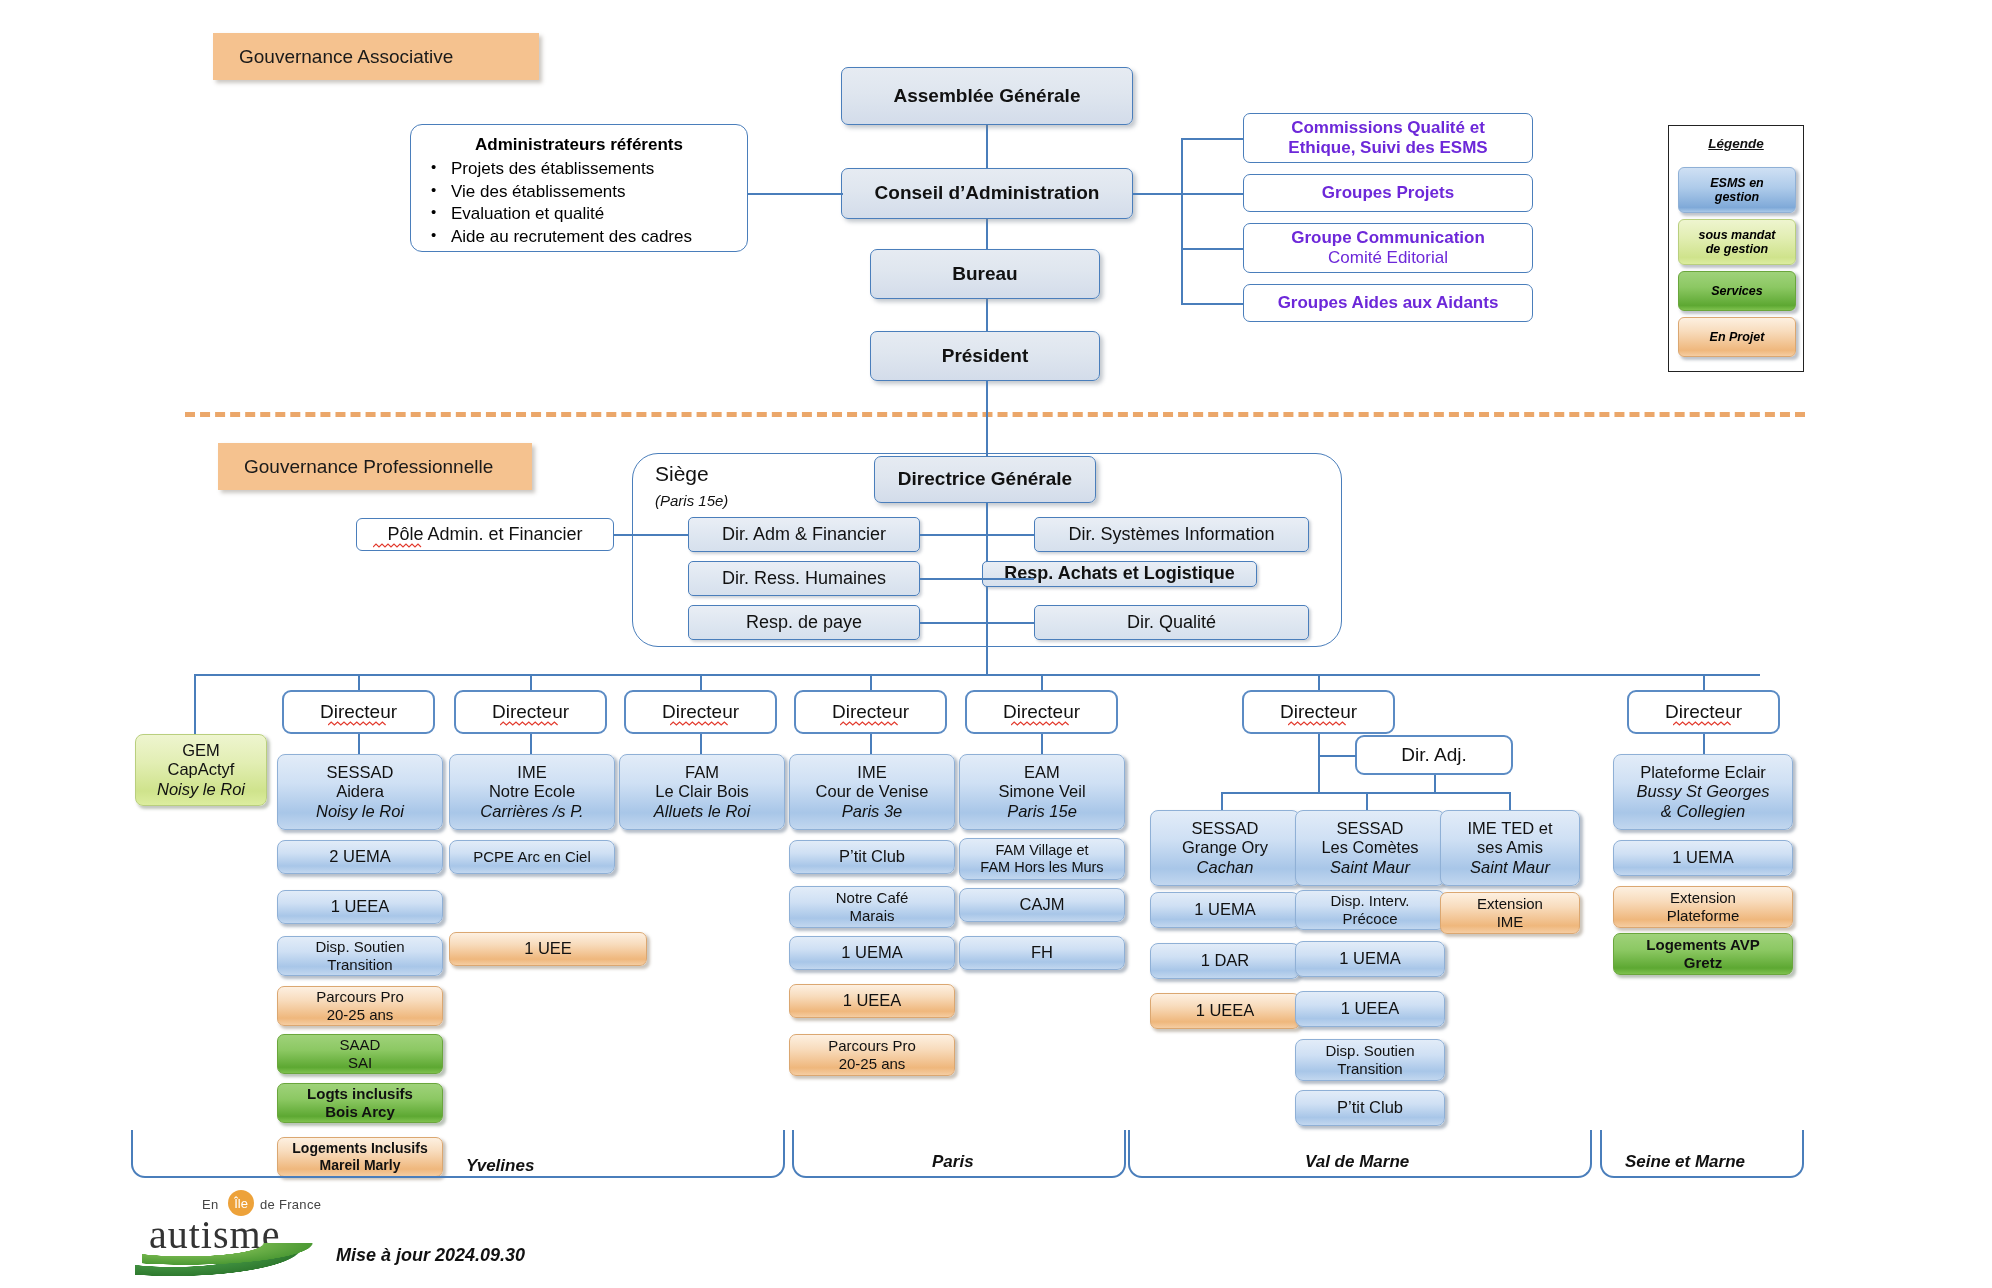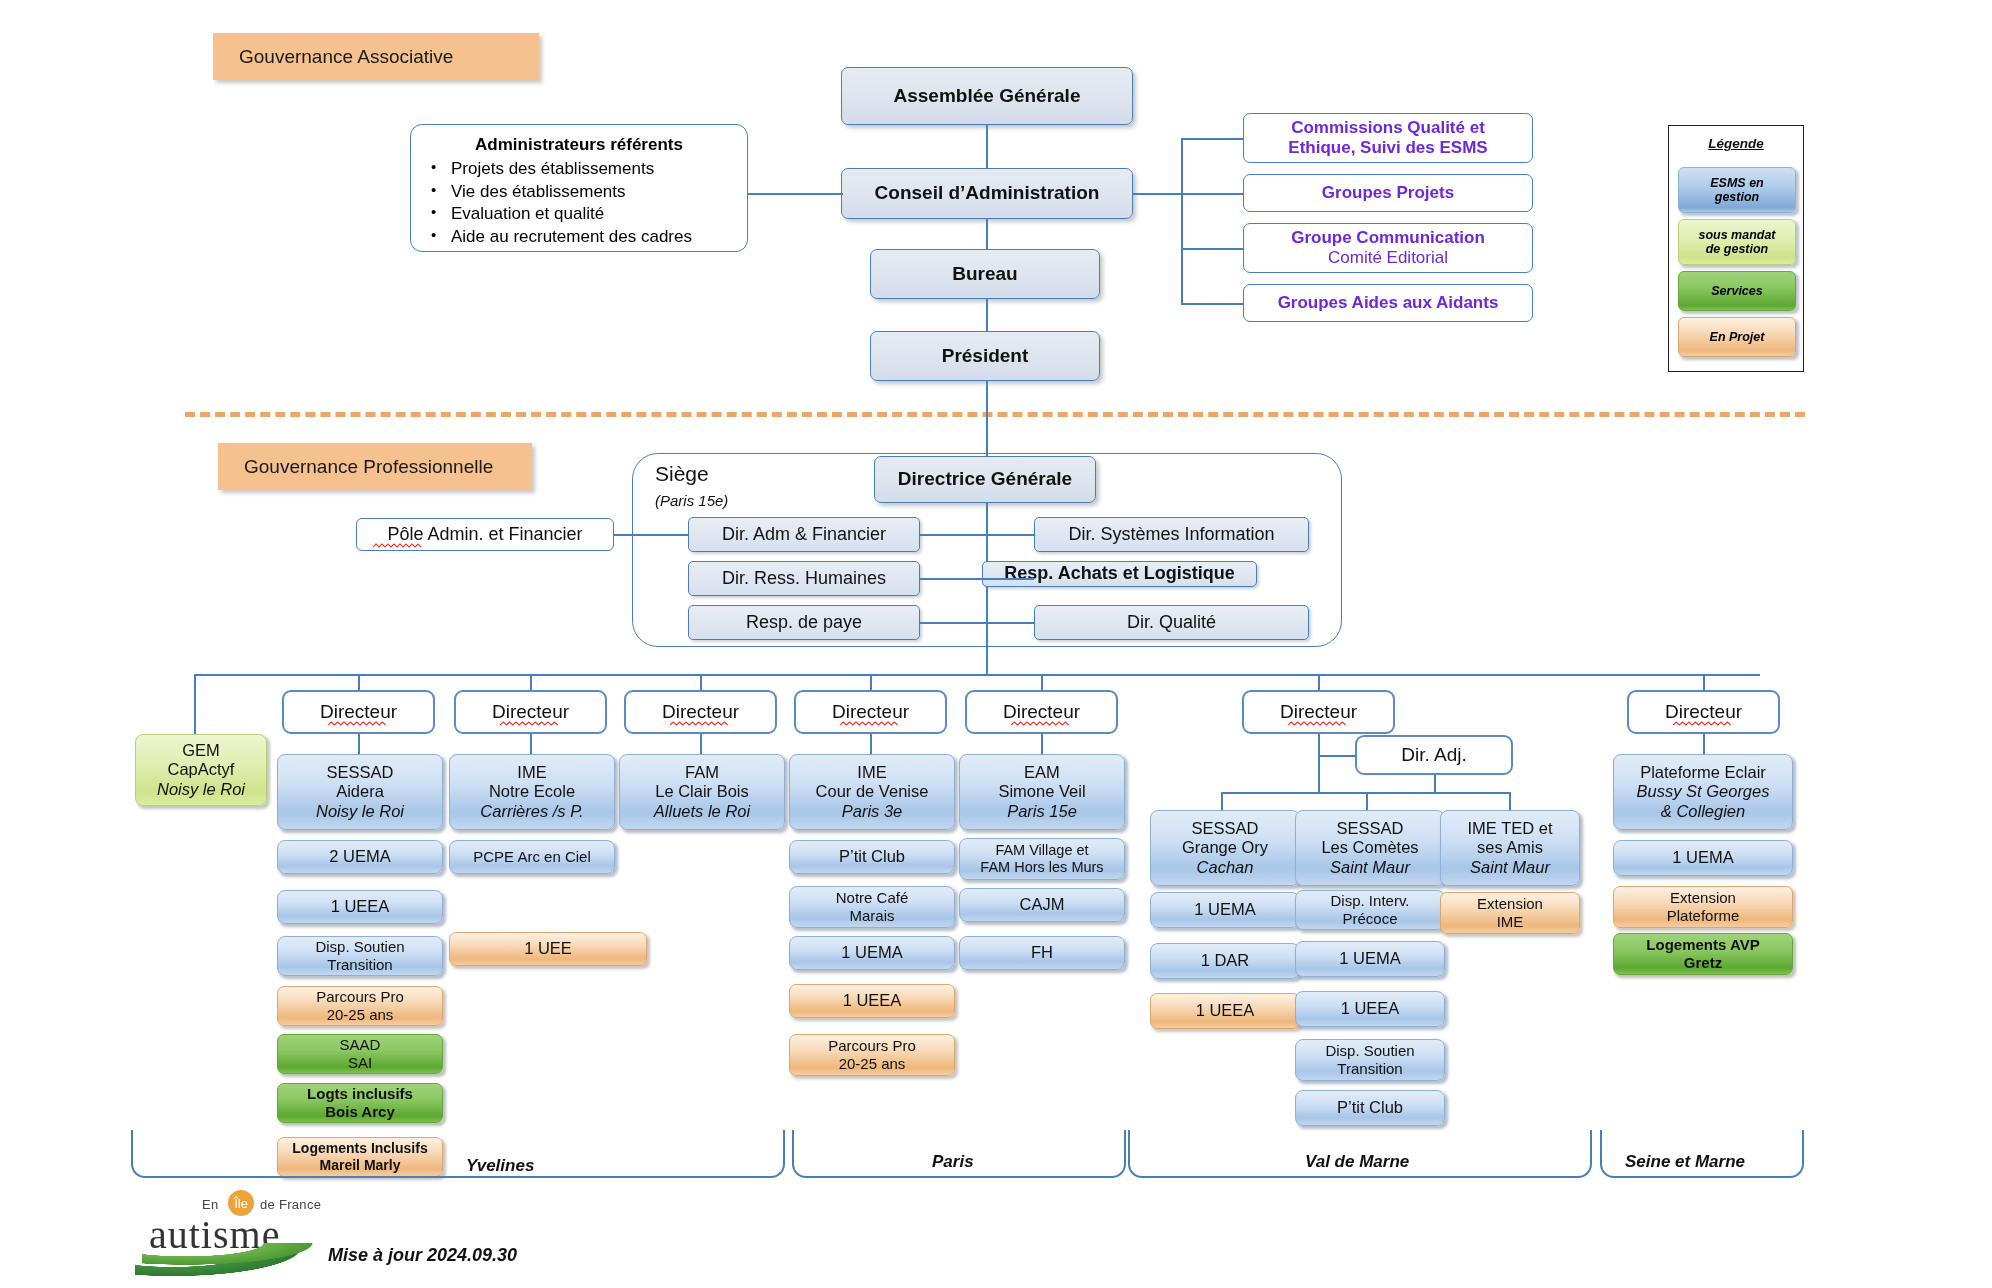--- a/index.html
+++ b/index.html
@@ -113,21 +113,21 @@
 
   
   .bracket{position:absolute;border-left:2.5px solid #4a7ebb;border-right:2.5px solid #4a7ebb;
            border-bottom:2.5px solid #4a7ebb;border-top:0;border-radius:0 0 14px 14px;}
   .region-lbl{position:absolute;font-size:17px;font-style:italic;font-weight:bold;color:#111;}
 
   
   .sq{position:absolute;height:5px;pointer-events:none;}
 
   
-  .footer-date{position:absolute;font-size:18px;font-style:italic;font-weight:bold;color:#111;}
+  .footer-date{position:absolute;font-size:18px;font-style:italic;font-weight:bold;color:#111;margin-left:8px;}
   .logo-wrap{position:absolute;}
   .logo-top{position:absolute;font-size:13px;color:#444;letter-spacing:.3px;white-space:nowrap;}
   .logo-circle{position:absolute;width:26px;height:26px;border-radius:50%;background:#eda23a;
                display:flex;align-items:center;justify-content:center;color:#fff;font-size:13px;}
   .logo-main{position:absolute;font-family:"Liberation Serif",serif;font-size:40px;color:#333;letter-spacing:1px;}
   .logo-swoosh{position:absolute;width:190px;height:34px;
       background:radial-gradient(ellipse 150px 34px at 20% 0%, transparent 58%, #3f8f3f 59%, #2f7a2f 85%, transparent 86%);}
   .logo-swoosh2{position:absolute;width:175px;height:22px;
       background:radial-gradient(ellipse 140px 24px at 25% 0%, transparent 55%, #6fb24a 56%, #4d9a35 90%, transparent 91%);}
 </style>

